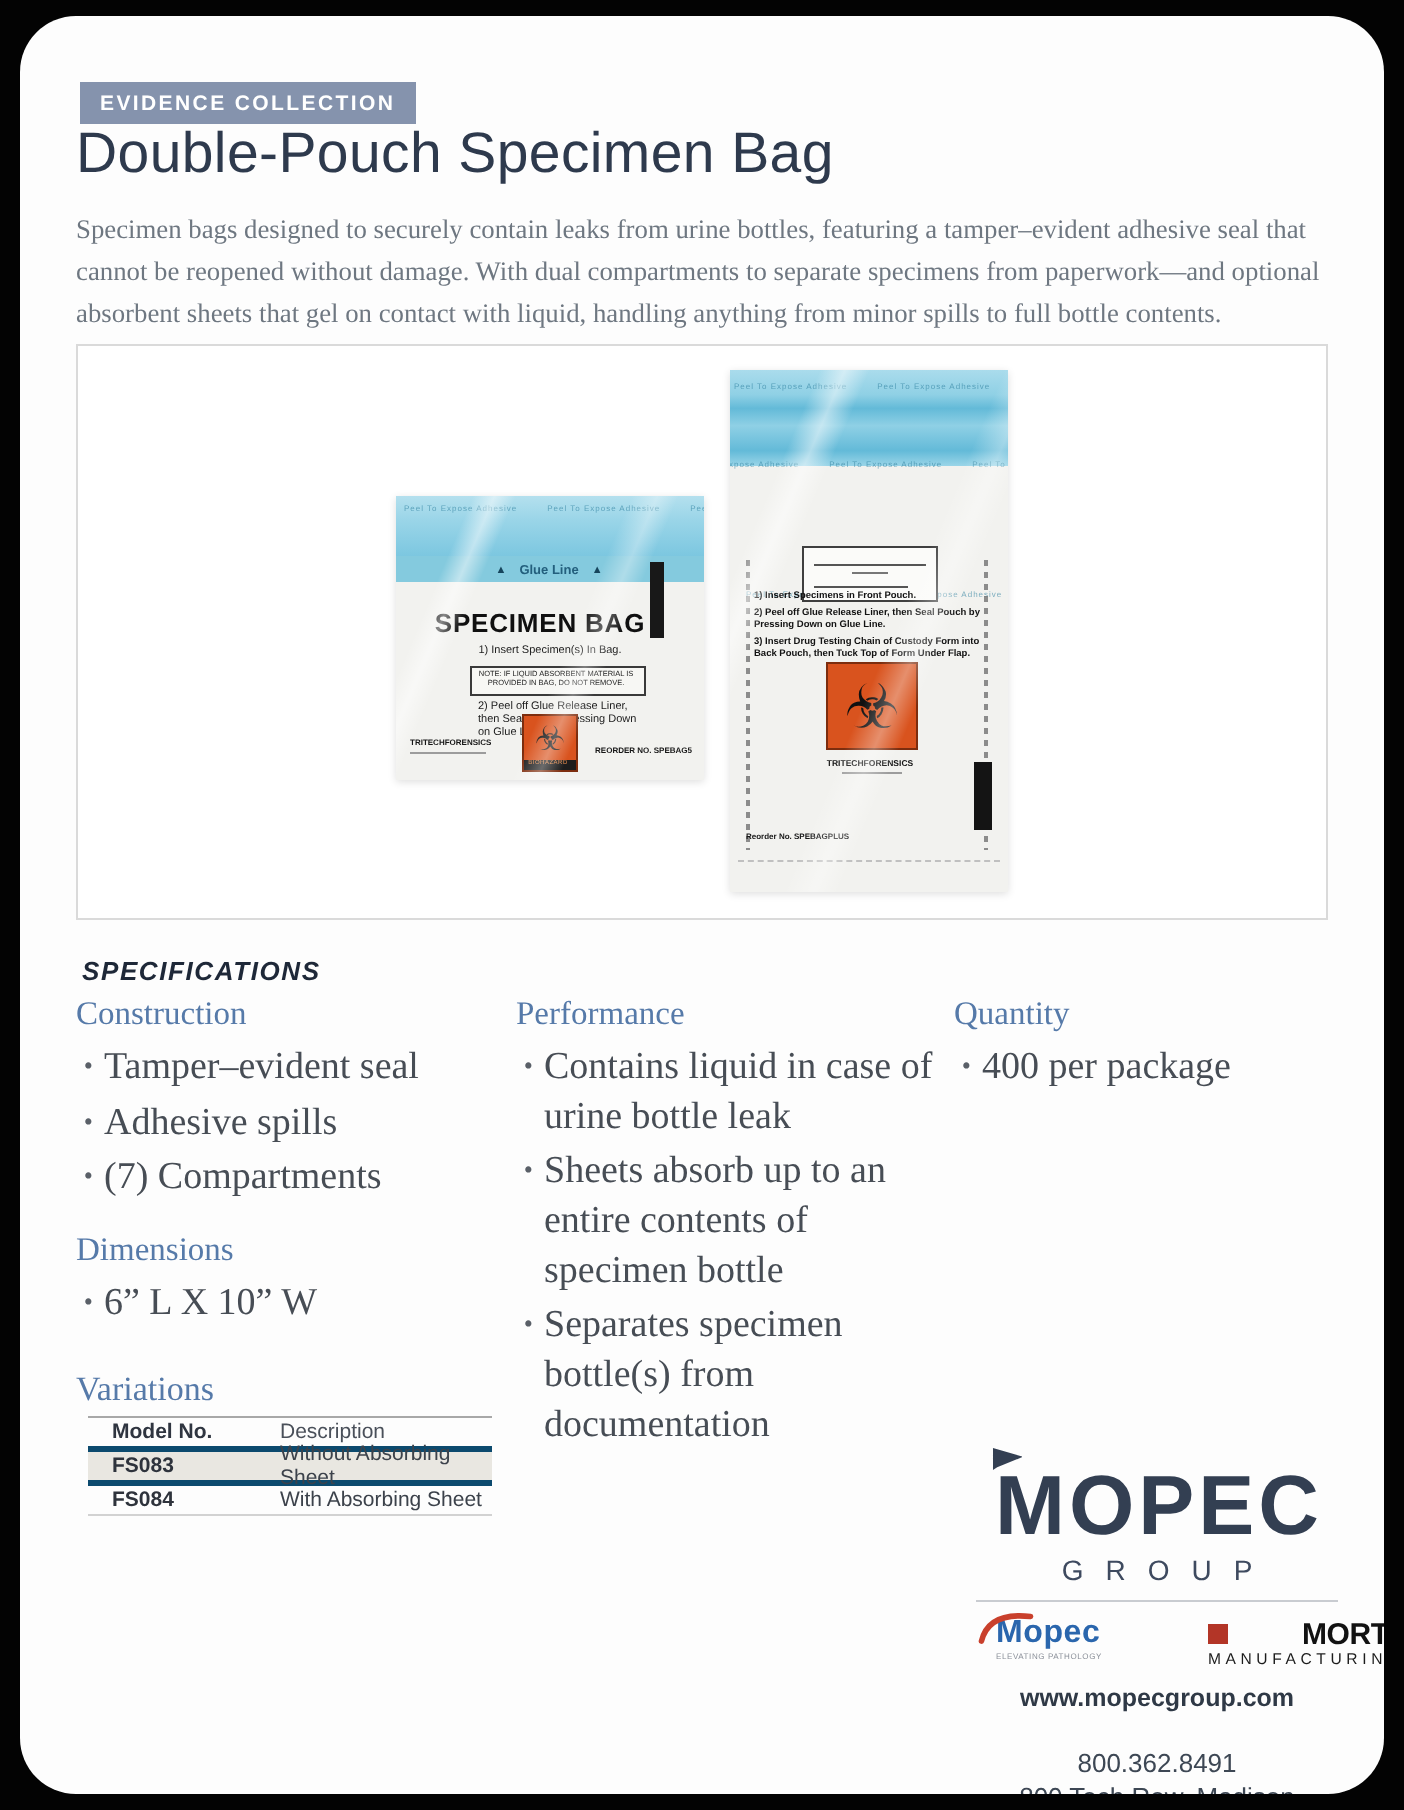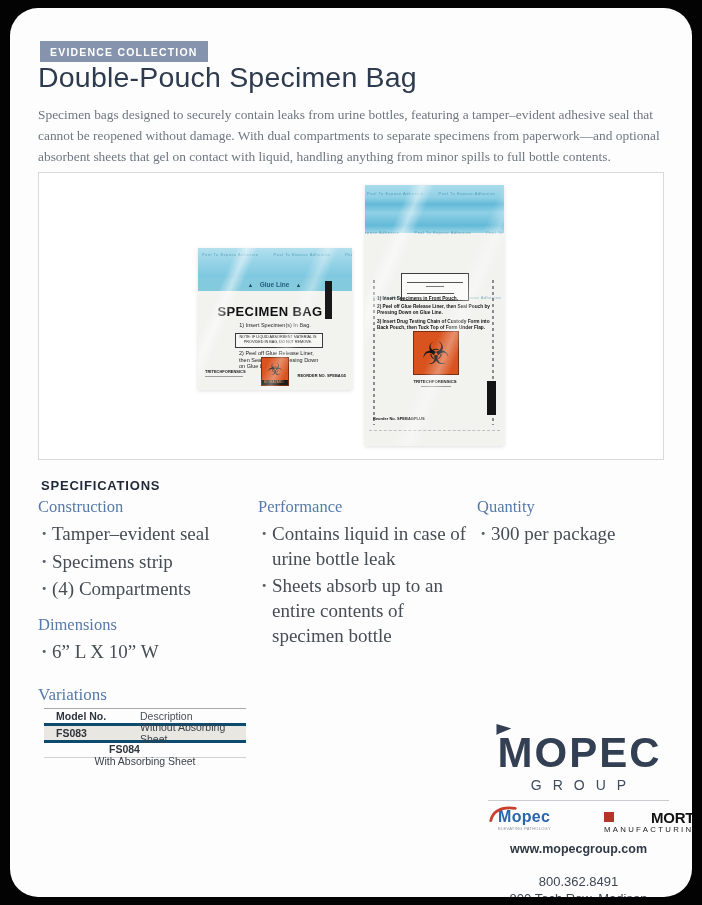--- a/index.html
+++ b/index.html
@@ -78,37 +78,37 @@
   .bt-brandline{position:absolute;left:56px;top:201px;width:30px;height:1px;background:#9c9c9c;}
   .vtxt{position:absolute;top:95px;height:145px;width:2px;opacity:.75;
     background:repeating-linear-gradient(180deg,#6a6a6a 0 3px,transparent 3px 6px);}
   .bt-side-l{left:8px;}
   .bt-side-r{right:10px;}
   .bt-reorder{position:absolute;left:8px;top:231px;width:200px;font-size:8px;font-weight:700;color:#161616;}
   .bt-bar{position:absolute;right:8px;top:196px;width:9px;height:34px;background:#141414;}
   .bt-perf{position:absolute;left:4px;right:4px;top:245px;border-top:1px dashed #c0c0c0;}
   
   .spec-head{position:absolute;left:31px;top:470px;font-size:13px;font-weight:700;
-    letter-spacing:.8px;color:#1e2838;}
+    letter-spacing:.8px;color:#1e2838;font-style:italic;}
   .col{position:absolute;top:489px;font-family:"Liberation Serif",serif;}
   .col-1{left:28px;width:206px;}
   .col-2{left:248px;width:214px;}
   .col-3{left:467px;width:200px;}
   .sec-h{font-size:16.5px;color:var(--heading-blue);margin:0 0 5px 0;}
   .sec-h.gap{margin-top:13px;}
   .spec-item{position:relative;padding-left:14px;font-size:19px;line-height:1.3;
     color:var(--spec-text);margin-bottom:3px;}
   .spec-item::before{content:"·";position:absolute;left:3px;top:0;font-weight:700;color:#5a6068;}
   
   .var-h{position:absolute;left:28px;top:677px;font-family:"Liberation Serif",serif;
     font-size:17px;color:var(--heading-blue);}
   .vtable{position:absolute;left:34px;top:700px;width:202px;border-top:1px solid #a8a8a8;
     border-bottom:1px solid #d2d2d2;font-size:10.5px;}
   .vrow{display:flex;align-items:center;height:14px;border-bottom:3px solid #0c4a6e;}
-  .vrow:last-child{border-bottom:none;flex-direction:column;}
+  .vrow:last-child{border-bottom:none;}
   .vc1{width:84px;padding-left:12px;}
   .vc2{flex:1;}
   .vhead .vc1{font-weight:700;color:#2f3540;}
   .vhead .vc2{color:#4a505a;}
   .vshade{background:#e9e7e1;}
   .vrow .b{font-weight:700;color:#2e333c;}
   .vrow .d{color:#3c424b;}
   
   .foot{position:absolute;left:478px;top:724px;width:181px;text-align:center;}
   .wordmark{position:relative;display:inline-block;font-size:42px;font-weight:700;
@@ -220,35 +220,36 @@
       <div class="bt-bar"></div>
       <div class="bt-perf"></div>
     </div>
   </div>
 
   <div class="spec-head">SPECIFICATIONS</div>
 
   <div class="col col-1">
     <div class="sec-h">Construction</div>
     <div class="spec-item">Tamper–evident seal</div>
-    <div class="spec-item">Specimens strip</div>
-    <div class="spec-item">(4) Compartments</div>
+    <div class="spec-item">Adhesive spills</div>
+    <div class="spec-item">(7) Compartments</div>
     <div class="sec-h gap">Dimensions</div>
     <div class="spec-item">6” L  X 10” W</div>
   </div>
 
   <div class="col col-2">
     <div class="sec-h">Performance</div>
     <div class="spec-item">Contains liquid in case of urine bottle leak</div>
     <div class="spec-item">Sheets absorb up to an entire contents of specimen bottle</div>
+    <div class="spec-item">Separates specimen bottle(s) from documentation</div>
   </div>
 
   <div class="col col-3">
     <div class="sec-h">Quantity</div>
-    <div class="spec-item">300 per package</div>
+    <div class="spec-item">400 per package</div>
   </div>
 
   <div class="var-h">Variations</div>
   <div class="vtable">
     <div class="vrow vhead">
       <div class="vc1">Model No.</div>
       <div class="vc2">Description</div>
     </div>
     <div class="vrow vshade">
       <div class="vc1 b">FS083</div>

